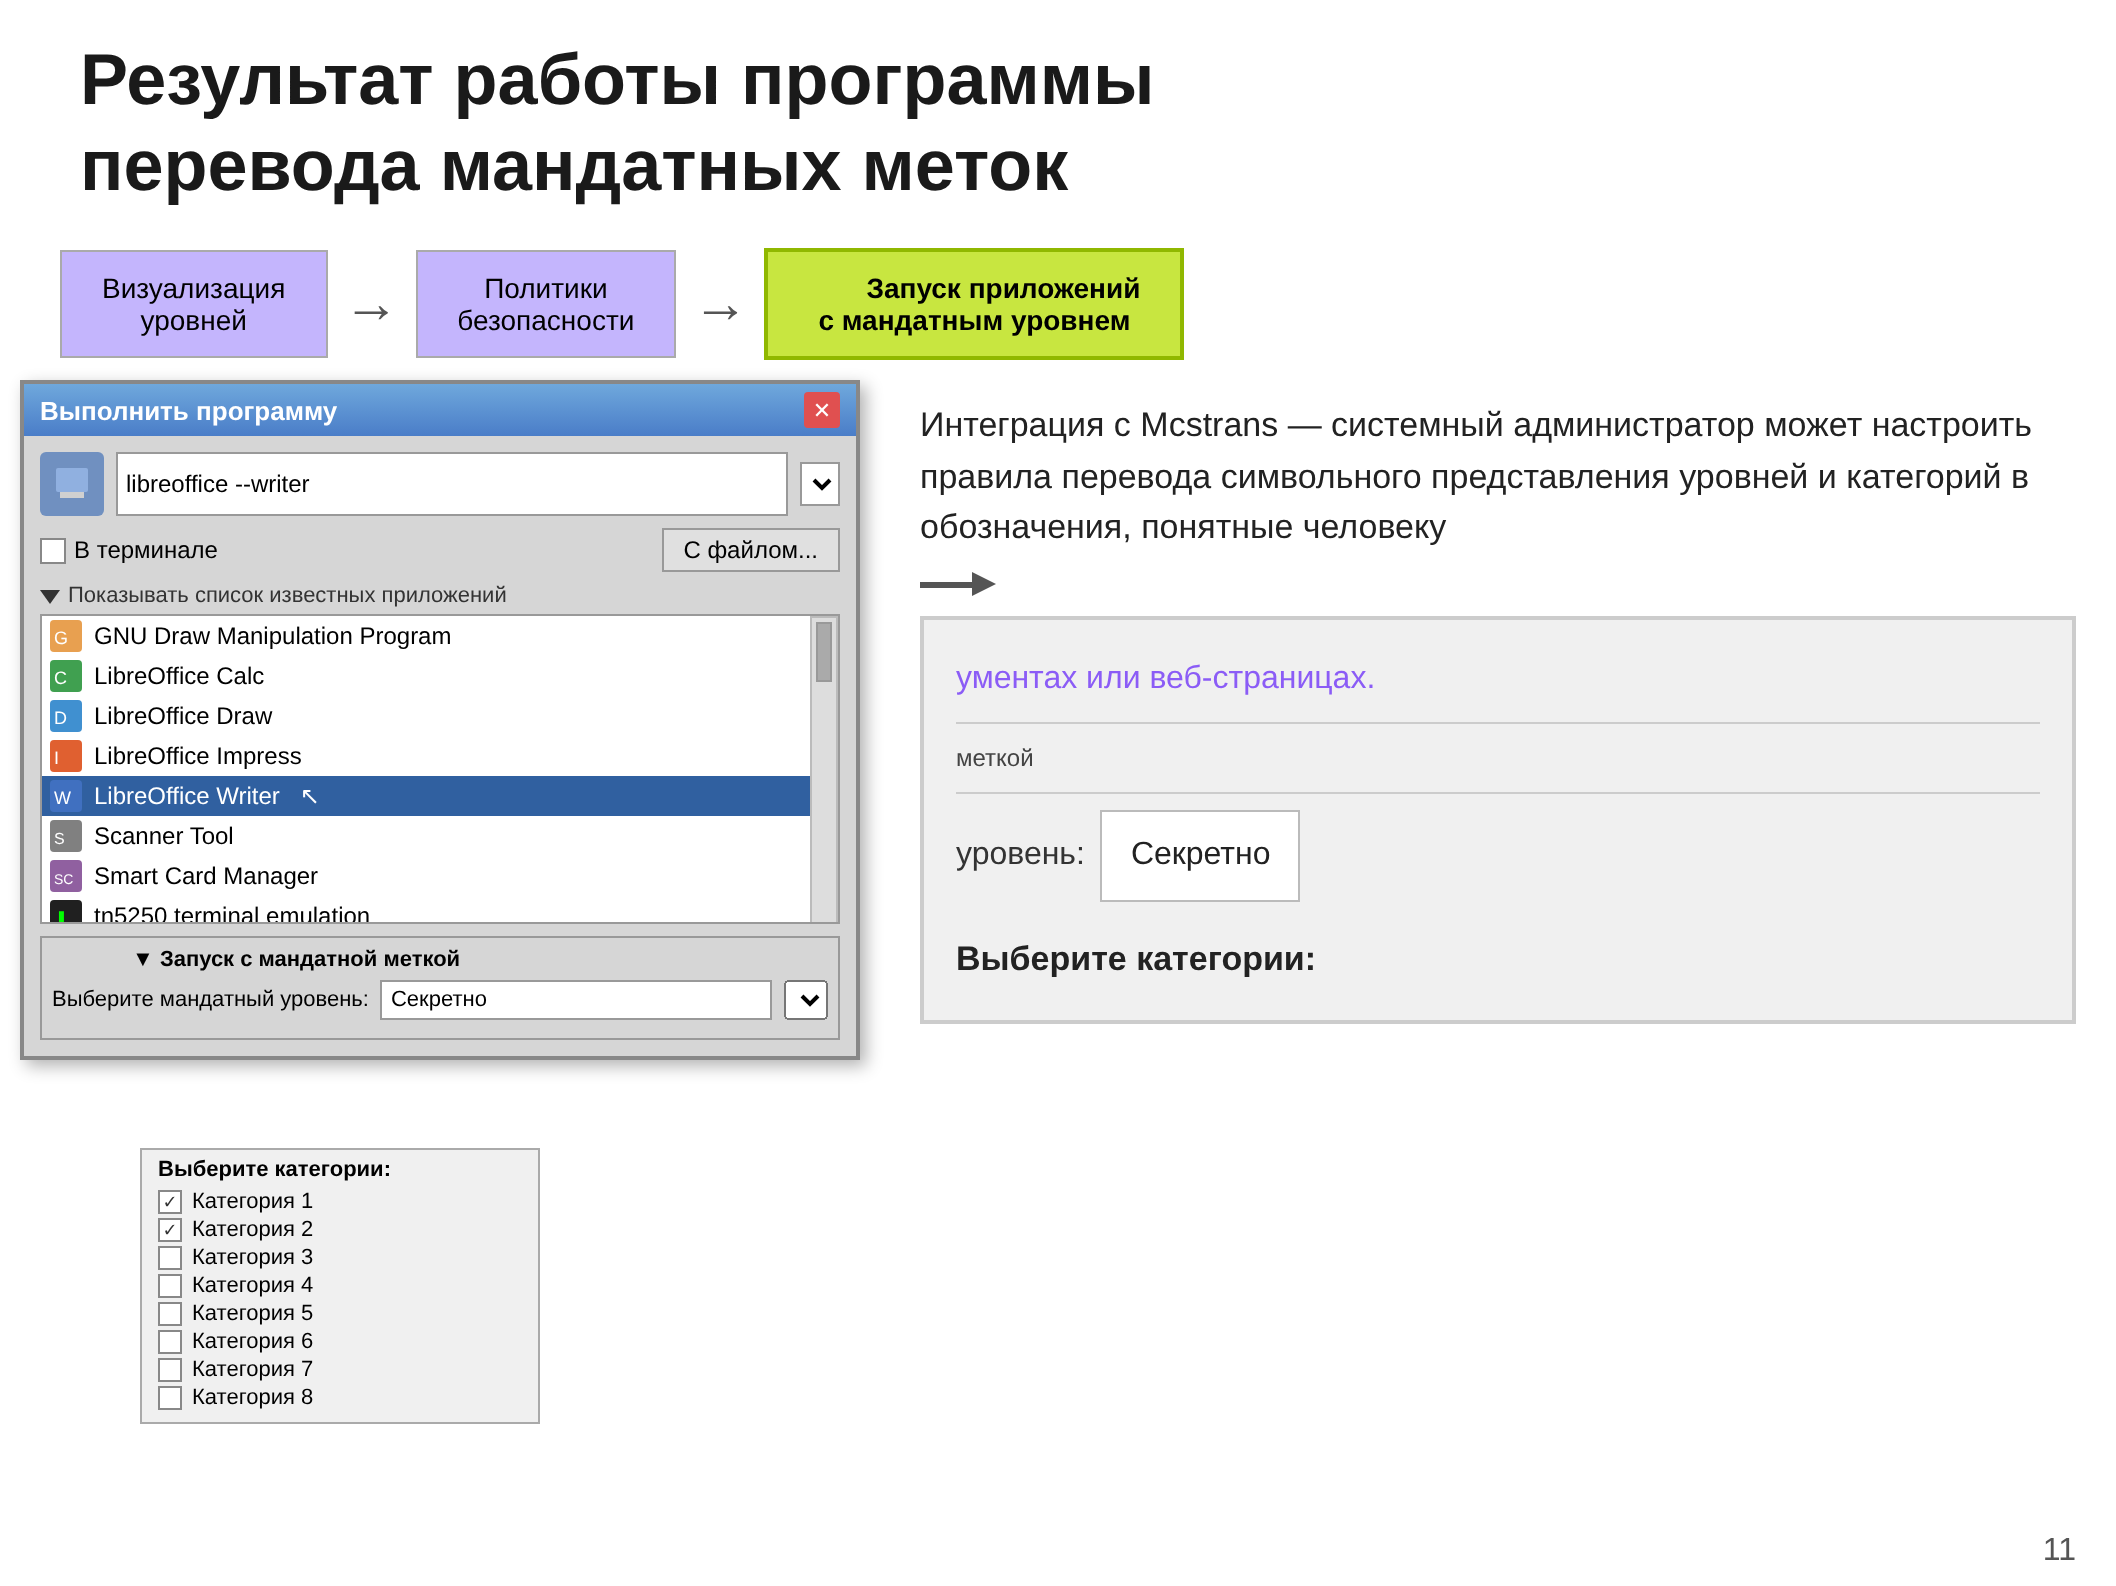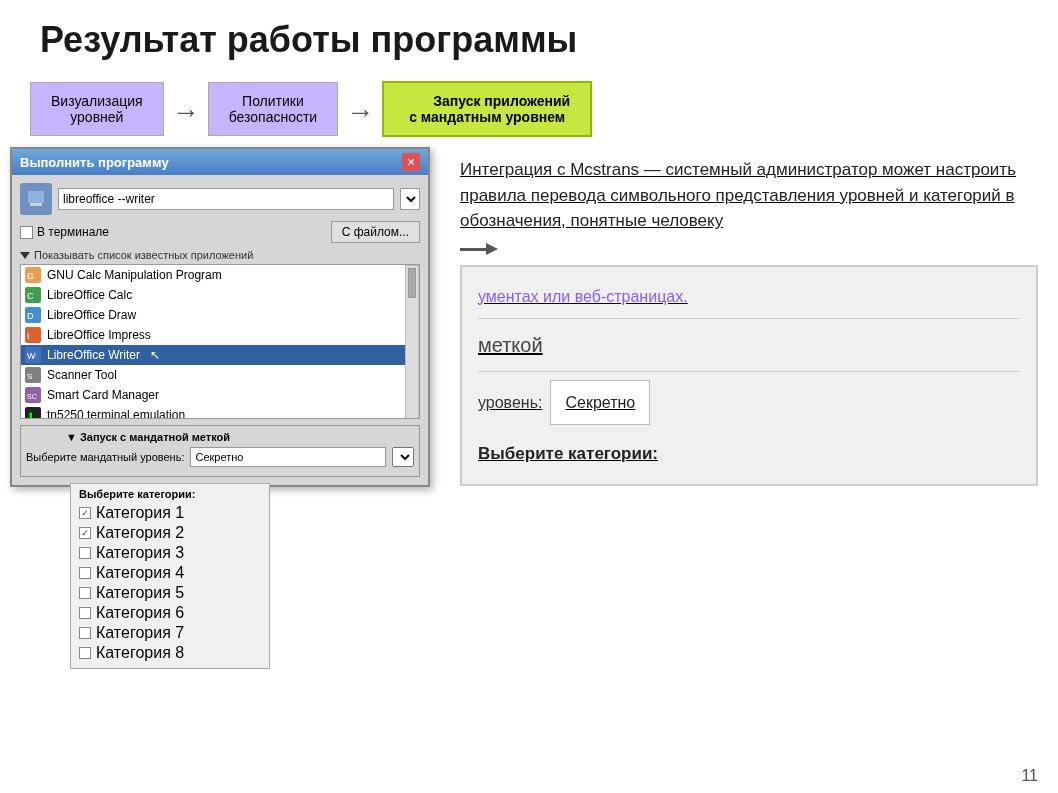--- a/index.html
+++ b/index.html
@@ -118,21 +118,21 @@
       border-radius: 3px;
       display: flex;
       align-items: center;
       justify-content: center;
       color: #fff;
       font-size: 16px;
     }
 
     .dialog-input {
       flex: 1;
-      height: 22px;
+      height: 32px;
       background: #fff;
       border: 1px solid #999;
       padding: 2px 4px;
       font-size: 12px;
     }
 
     .dialog-select {
       height: 22px;
       background: #fff;
       border: 1px solid #999;
@@ -258,21 +258,21 @@
     }
 
     .cat-list {
       margin-top: 4px;
     }
 
     .cat-item {
       display: flex;
       align-items: center;
       gap: 5px;
-      font-size: 16px;
+      font-size: 11px;
       margin-bottom: 2px;
     }
 
     .cat-checkbox {
       width: 12px;
       height: 12px;
       border: 1px solid #888;
       background: #fff;
       display: flex;
       align-items: center;
@@ -285,21 +285,20 @@
       color: #333;
     }
 
     
     .right-panel {
       flex: 1;
       padding: 10px;
       display: flex;
       flex-direction: column;
       gap: 14px;
-      text-decoration: underline;
     }
 
     .info-text {
       font-size: 17px;
       color: #222;
       line-height: 1.5;
     }
 
     
     .zoomed-panel {
@@ -343,20 +342,21 @@
 
     .app-list-content {
       flex: 1;
     }
   </style>
 </head>
 <body>
 
 <div class="title-section">
   <div class="main-title">Результат работы программы</div>
+  <div class="main-title">перевода мандатных меток</div>
 </div>
 
 <div class="steps-bar">
   <div class="step-box">
     <span style="white-space: pre-line;">Визуализация
 уровней</span>
   </div>
   <div class="step-arrow">→</div>
   <div class="step-box">
     <span style="white-space: pre-line;">Политики
@@ -404,21 +404,21 @@
         </div>
 
         <div class="app-list">
           <div class="app-list-inner">
             <div class="app-list-content">
               <div class="app-item">
                 <svg class="app-icon" viewBox="0 0 16 16">
                     <rect width="16" height="16" fill="#e8a050" rx="2"></rect>
                     <text x="2" y="12" font-size="9" fill="#fff">G</text>
                   </svg>
-                <span>GNU Calc Manipulation Program</span>
+                <span>GNU Draw Manipulation Program</span>
               </div>
               <div class="app-item">
                 <svg class="app-icon" viewBox="0 0 16 16">
                     <rect width="16" height="16" fill="#40a050" rx="2"></rect>
                     <text x="2" y="12" font-size="9" fill="#fff">C</text>
                   </svg>
                 <span>LibreOffice Calc</span>
               </div>
               <div class="app-item">
                 <svg class="app-icon" viewBox="0 0 16 16">
@@ -525,21 +525,21 @@
     <p class="info-text">Интеграция с Mcstrans — системный администратор может настроить правила перевода символьного представления уровней и категорий в обозначения, понятные человеку</p>
 
     <div style="display:flex; align-items:center; gap:6px;">
       <div style="width:30px; height:3px; background:#555; position:relative;">
         <div style="position:absolute; right:-8px; top:-5px; border-left:12px solid #555; border-top:6px solid transparent; border-bottom:6px solid transparent;"></div>
       </div>
     </div>
 
     <div class="zoomed-panel">
       <div style="font-size:16px; color:#8b5cf6; border-bottom:1px solid #ccc; padding-bottom:4px; margin-bottom:4px;">ументах или веб-страницах.</div>
-      <div style="font-size:20px; color:#444; border-bottom:1px solid #ccc; padding-bottom:4px; margin-bottom:4px;">меткой</div>
+      <div style="font-size:12px; color:#444; border-bottom:1px solid #ccc; padding-bottom:4px; margin-bottom:4px;">меткой</div>
       <div style="display:flex; align-items:center; gap:8px; padding:4px 0;">
         <span style="font-size:16px; color:#333;">уровень:</span>
         <div style="background:#fff; border:1px solid #bbb; padding:4px 14px; font-size:16px; min-width:100px;">Секретно</div>
       </div>
       <div style="font-size:17px; font-weight:bold; color:#222; margin-top:6px;">Выберите категории:</div>
     </div>
   </div>
 
 </div>
 

